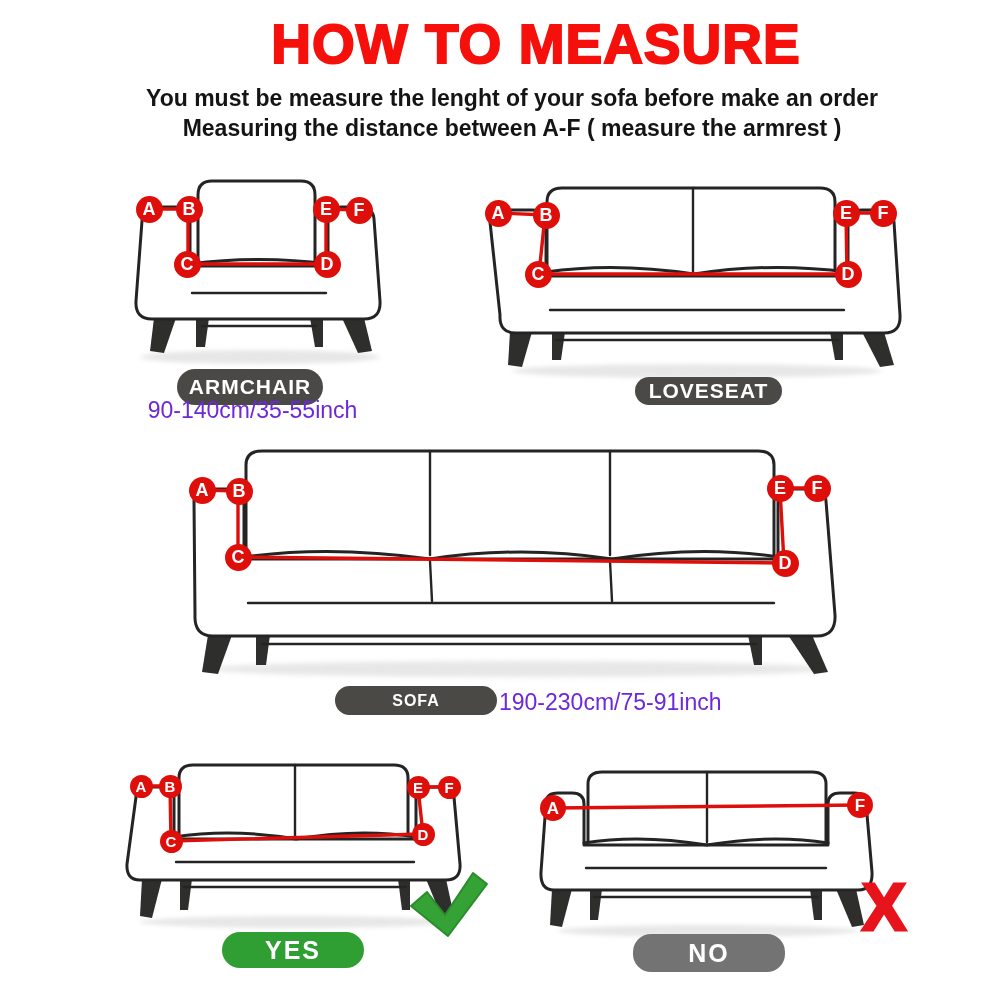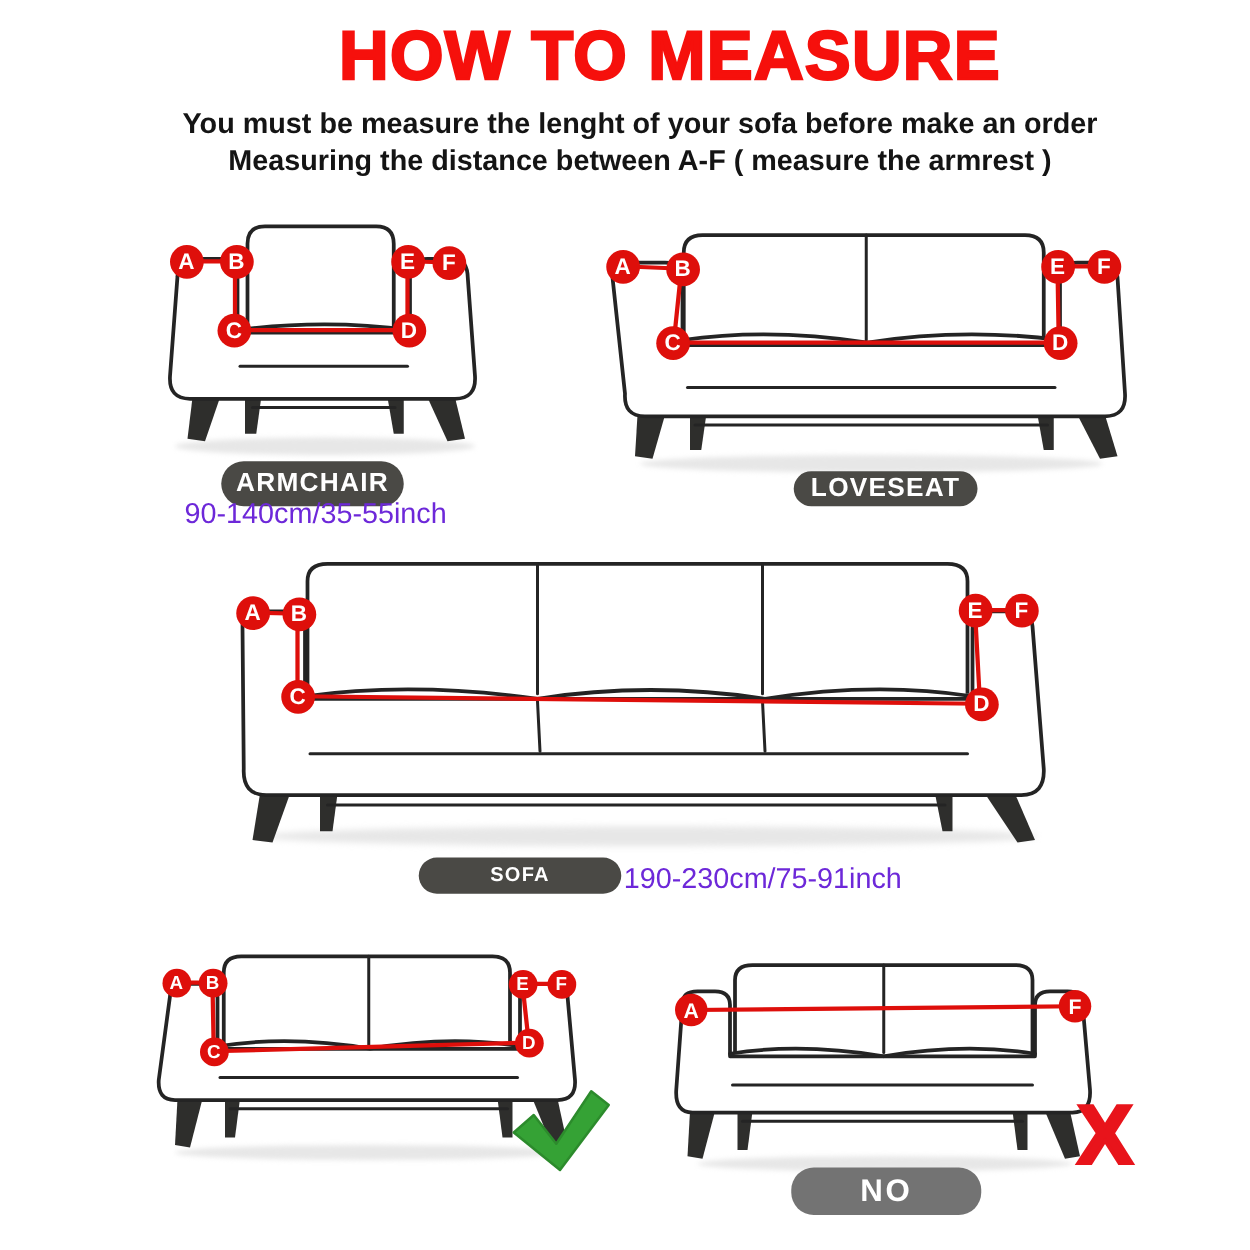--- a/index.html
+++ b/index.html
@@ -214,20 +214,23 @@
       <line class="redline" x1="308" y1="37" x2="339" y2="37"></line>
       <path d="M 301,156 L 317,142 L 335,165 L 363,123 L 377,134 L 338,186 Z" fill="#35A235" stroke="#2C8B2C" stroke-width="2" stroke-linejoin="round"></path>
     </svg>
     <div class="marker sm" style="left:31px; top:36px;">A</div>
     <div class="marker sm" style="left:60px; top:36px;">B</div>
     <div class="marker sm" style="left:61px; top:91px;">C</div>
     <div class="marker sm" style="left:313px; top:84px;">D</div>
     <div class="marker sm" style="left:308px; top:37px;">E</div>
     <div class="marker sm" style="left:339px; top:37px;">F</div>
   </div>
+  <div class="pill green" style="left:222px; top:932px; width:142px; height:36px;">
+    <span>YES</span>
+  </div>
 
   <div class="fig" style="left:540px; top:750px; width:380px; height:195px;">
     <svg width="380" height="195" viewBox="0 0 380 195">
       <ellipse class="shadow" cx="168" cy="181" rx="150" ry="6" style="filter: blur(2px);"></ellipse>
       <path class="leg" d="M 12,139 L 32,139 L 22,177 L 10,175 Z"></path>
       <path class="leg" d="M 50,139 L 62,139 L 58,170 L 50,170 Z"></path>
       <path class="leg" d="M 270,139 L 282,139 L 282,170 L 274,170 Z"></path>
       <path class="leg" d="M 296,139 L 316,139 L 324,175 L 312,177 Z"></path>
       <line class="couch-thin" x1="54" y1="147" x2="278" y2="147"></line>
       <path class="couch-fill" d="M 48,92 L 48,34 Q 48,22 62,22 L 272,22 Q 286,22 286,34 L 286,92"></path>

